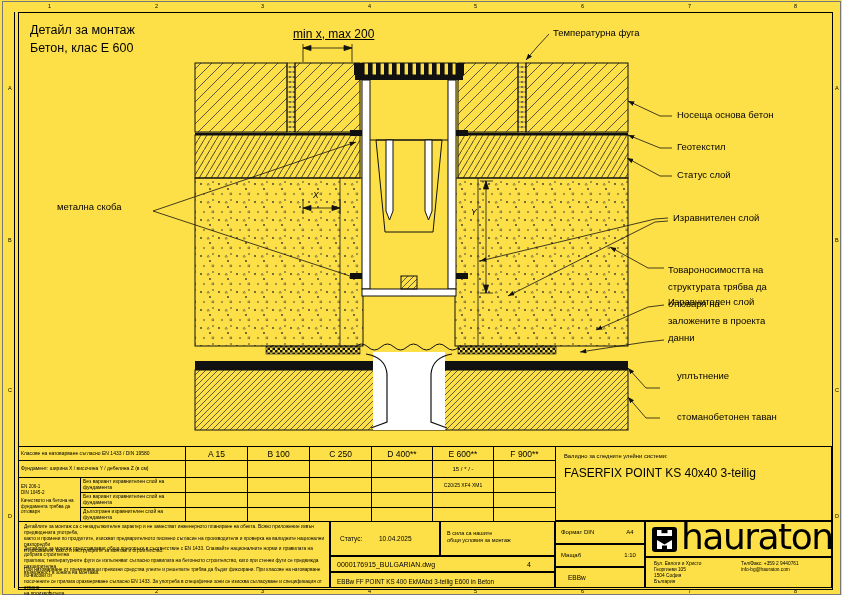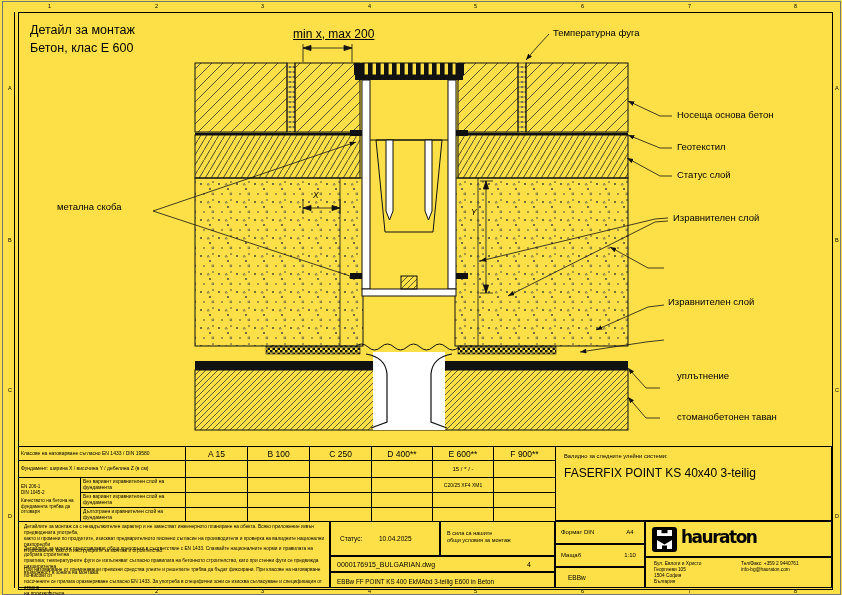--- a/index.html
+++ b/index.html
@@ -24,21 +24,21 @@
   table.loadtable td{border:1px solid #000;padding:0 2px;overflow:hidden;vertical-align:middle;}
   td.hd{font-size:8.5px;text-align:center;}
   td.lb{font-size:5px;line-height:5.6px;}
   td.vl{font-size:6px;text-align:center;}
   td.vs{font-size:5px;text-align:center;}
   td.nm{font-size:4.6px;line-height:5.4px;vertical-align:top;padding-top:1px;}
   
   .cellbox{position:absolute;border:1px solid #000;box-sizing:border-box;}
   .tiny{font-size:4.8px;line-height:6px;}
   .notesp{position:absolute;left:5px;right:4px;}
-  .brand{font-weight:700;font-size:17px;letter-spacing:-1.5px;line-height:26px;font-family:"DejaVu Sans","Liberation Sans",sans-serif;}
+  .brand{font-weight:400;font-size:36px;letter-spacing:-1.5px;line-height:26px;font-family:"DejaVu Sans","Liberation Sans",sans-serif;}
 </style>
 </head>
 <body>
 
 <div class="sheet">
   <div class="edge"></div>
   <div class="frame"></div>
   <div class="bindline"></div>
 
   <div class="grid-n" style="left:48px;top:3px">1</div>
@@ -188,20 +188,27 @@
   <div class="lab big" style="left:30px;top:22px">Детайл за монтаж</div>
   <div class="lab big" style="left:30px;top:40px">Бетон, клас E 600</div>
   <div class="lab dim" style="left:293px;top:29px">min x, max 200</div>
   <div class="lab xy" style="left:313px;top:190px">X</div>
   <div class="lab xy" style="left:471px;top:207px">Y</div>
   <div class="lab" style="left:553px;top:27px">Температурна фуга</div>
   <div class="lab" style="left:677px;top:109px">Носеща основа бетон</div>
   <div class="lab" style="left:677px;top:141px">Геотекстил</div>
   <div class="lab" style="left:677px;top:169px">Статус слой</div>
   <div class="lab" style="left:673px;top:212px">Изравнителен слой</div>
+  <div class="mlt" style="left:668px;top:261px">
+    <div>Товароносимостта на</div>
+    <div>структурата трябва да</div>
+    <div>отговаря на</div>
+    <div>заложените в проекта</div>
+    <div>данни</div>
+  </div>
   <div class="lab" style="left:668px;top:296px">Изравнителен слой</div>
   <div class="lab" style="left:677px;top:370px">уплътнение</div>
   <div class="lab" style="left:677px;top:411px">стоманобетонен таван</div>
   <div class="lab" style="left:57px;top:201px">метална скоба</div>
 
   <table class="loadtable">
     <colgroup>
       <col style="width:62px">
         <col style="width:105px">
       <col style="width:62px">

